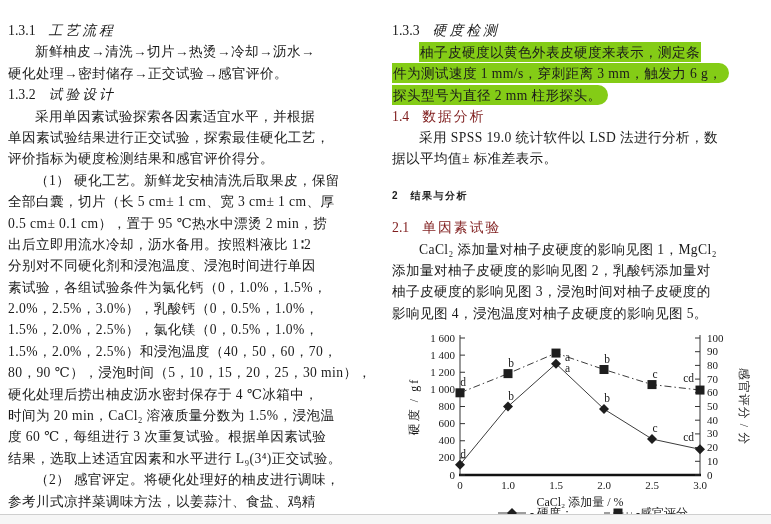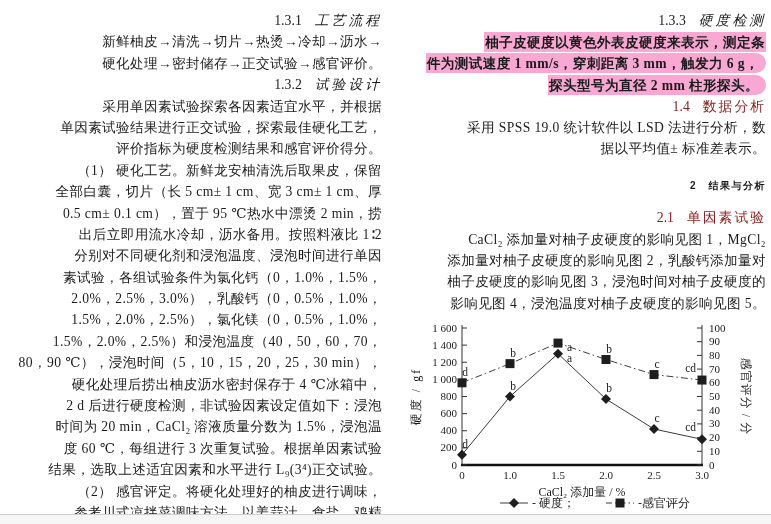--- a/index.html
+++ b/index.html
@@ -1,34 +1,34 @@
 <!DOCTYPE html>
 <html><head>
 <meta charset="utf-8">
 <style>
   html,body{margin:0;padding:0;}
   body{
     width:771px;height:524px;overflow:hidden;background:#ffffff;
     font-family:"Liberation Serif","DejaVu Serif",serif;color:#1b1b1b;
     position:relative;
   }
-  .col{position:absolute;top:0;padding-top:10px;text-align:right;}
+  .col{position:absolute;top:10px;padding-top:10px;}
   #col-left{left:8px;width:374px;}
   #col-right{left:392px;width:374px;}
   .line{height:21.4px;line-height:21.4px;font-size:13.6px;white-space:nowrap;letter-spacing:0.4px;}
   .indent{text-indent:27px;}
   .heading{height:21.4px;line-height:21.4px;font-size:13.8px;white-space:nowrap;}
   .h-kai .num{font-style:normal;}
   .h-kai .title{font-style:italic;letter-spacing:3px;margin-left:13px;}
   .h-blue{color:#7f1d1d;}
   .h-blue .title{letter-spacing:2px;margin-left:13px;}
   .h-bold{font-family:"Liberation Sans","DejaVu Sans",sans-serif;font-weight:bold;font-size:10px;margin-top:15px;}
   .h-bold .title{letter-spacing:1.5px;margin-left:13px;}
   .mt{margin-top:11px;}
-  mark.hl{background:#f9a8d4;color:inherit;padding:2.5px 1px 2.5px 1px;font-weight:bold;}
+  mark.hl{background:#84cc16;color:inherit;padding:2.5px 1px 2.5px 1px;}
   mark.hl-round{border-radius:0 10px 10px 0;padding-right:7px;}
   #figure1{margin-top:2px;}
   #footer-bar{
     position:absolute;left:0;top:514px;width:771px;height:10px;
     background:#f6f6f6;border-top:1px solid #cfcfcf;box-sizing:border-box;
   }
 </style>
 </head>
 <body>
 
@@ -44,21 +44,20 @@
     <div class="line">全部白囊，切片（长 5 cm± 1 cm、宽 3 cm± 1 cm、厚</div>
     <div class="line">0.5 cm± 0.1 cm），置于 95 ℃热水中漂烫 2 min，捞</div>
     <div class="line">出后立即用流水冷却，沥水备用。按照料液比 1∶2</div>
     <div class="line">分别对不同硬化剂和浸泡温度、浸泡时间进行单因</div>
     <div class="line">素试验，各组试验条件为氯化钙（0，1.0%，1.5%，</div>
     <div class="line">2.0%，2.5%，3.0%），乳酸钙（0，0.5%，1.0%，</div>
     <div class="line">1.5%，2.0%，2.5%），氯化镁（0，0.5%，1.0%，</div>
     <div class="line">1.5%，2.0%，2.5%）和浸泡温度（40，50，60，70，</div>
     <div class="line">80，90 ℃），浸泡时间（5，10，15，20，25，30 min），</div>
     <div class="line">硬化处理后捞出柚皮沥水密封保存于 4 ℃冰箱中，</div>
-    <div class="line">2 d 后进行硬度检测，非试验因素设定值如下：浸泡</div>
     <div class="line">时间为 20 min，CaCl₂ 溶液质量分数为 1.5%，浸泡温</div>
     <div class="line">度 60 ℃，每组进行 3 次重复试验。根据单因素试验</div>
     <div class="line">结果，选取上述适宜因素和水平进行 L₉(3⁴)正交试验。</div>
     <div class="line indent">（2） 感官评定。将硬化处理好的柚皮进行调味，</div>
     <div class="line">参考川式凉拌菜调味方法，以姜蒜汁、食盐、鸡精</div>
   </div>
 <div class="col" id="col-right"><div class="heading h-kai"><span class="num">1.3.3</span><span class="title">硬度检测</span></div><div class="line indent"><mark class="hl">柚子皮硬度以黄色外表皮硬度来表示，测定条</mark></div><div class="line"><mark class="hl hl-round">件为测试速度 1 mm/s，穿刺距离 3 mm，触发力 6 g，</mark></div><div class="line"><mark class="hl hl-round">探头型号为直径 2 mm 柱形探头。</mark></div><div class="heading h-blue"><span class="num">1.4</span><span class="title">数据分析</span></div><div class="line indent">采用 SPSS 19.0 统计软件以 LSD 法进行分析，数</div><div class="line">据以平均值± 标准差表示。</div><div class="heading h-bold"><span class="num">2</span><span class="title">结果与分析</span></div><div class="heading h-blue mt"><span class="num">2.1</span><span class="title">单因素试验</span></div><div class="line indent">CaCl₂ 添加量对柚子皮硬度的影响见图 1，MgCl₂</div><div class="line">添加量对柚子皮硬度的影响见图 2，乳酸钙添加量对</div><div class="line">柚子皮硬度的影响见图 3，浸泡时间对柚子皮硬度的</div><div class="line">影响见图 4，浸泡温度对柚子皮硬度的影响见图 5。</div><svg id="figure1" width="372" height="198" viewBox="0 0 372 198">
       <line x1="68" y1="9" x2="68" y2="149" stroke="#333333" stroke-width="1"></line>
       <line x1="308" y1="9" x2="308" y2="149" stroke="#333333" stroke-width="1"></line>
       <line x1="67" y1="149" x2="309" y2="149" stroke="#111" stroke-width="2.4"></line>

